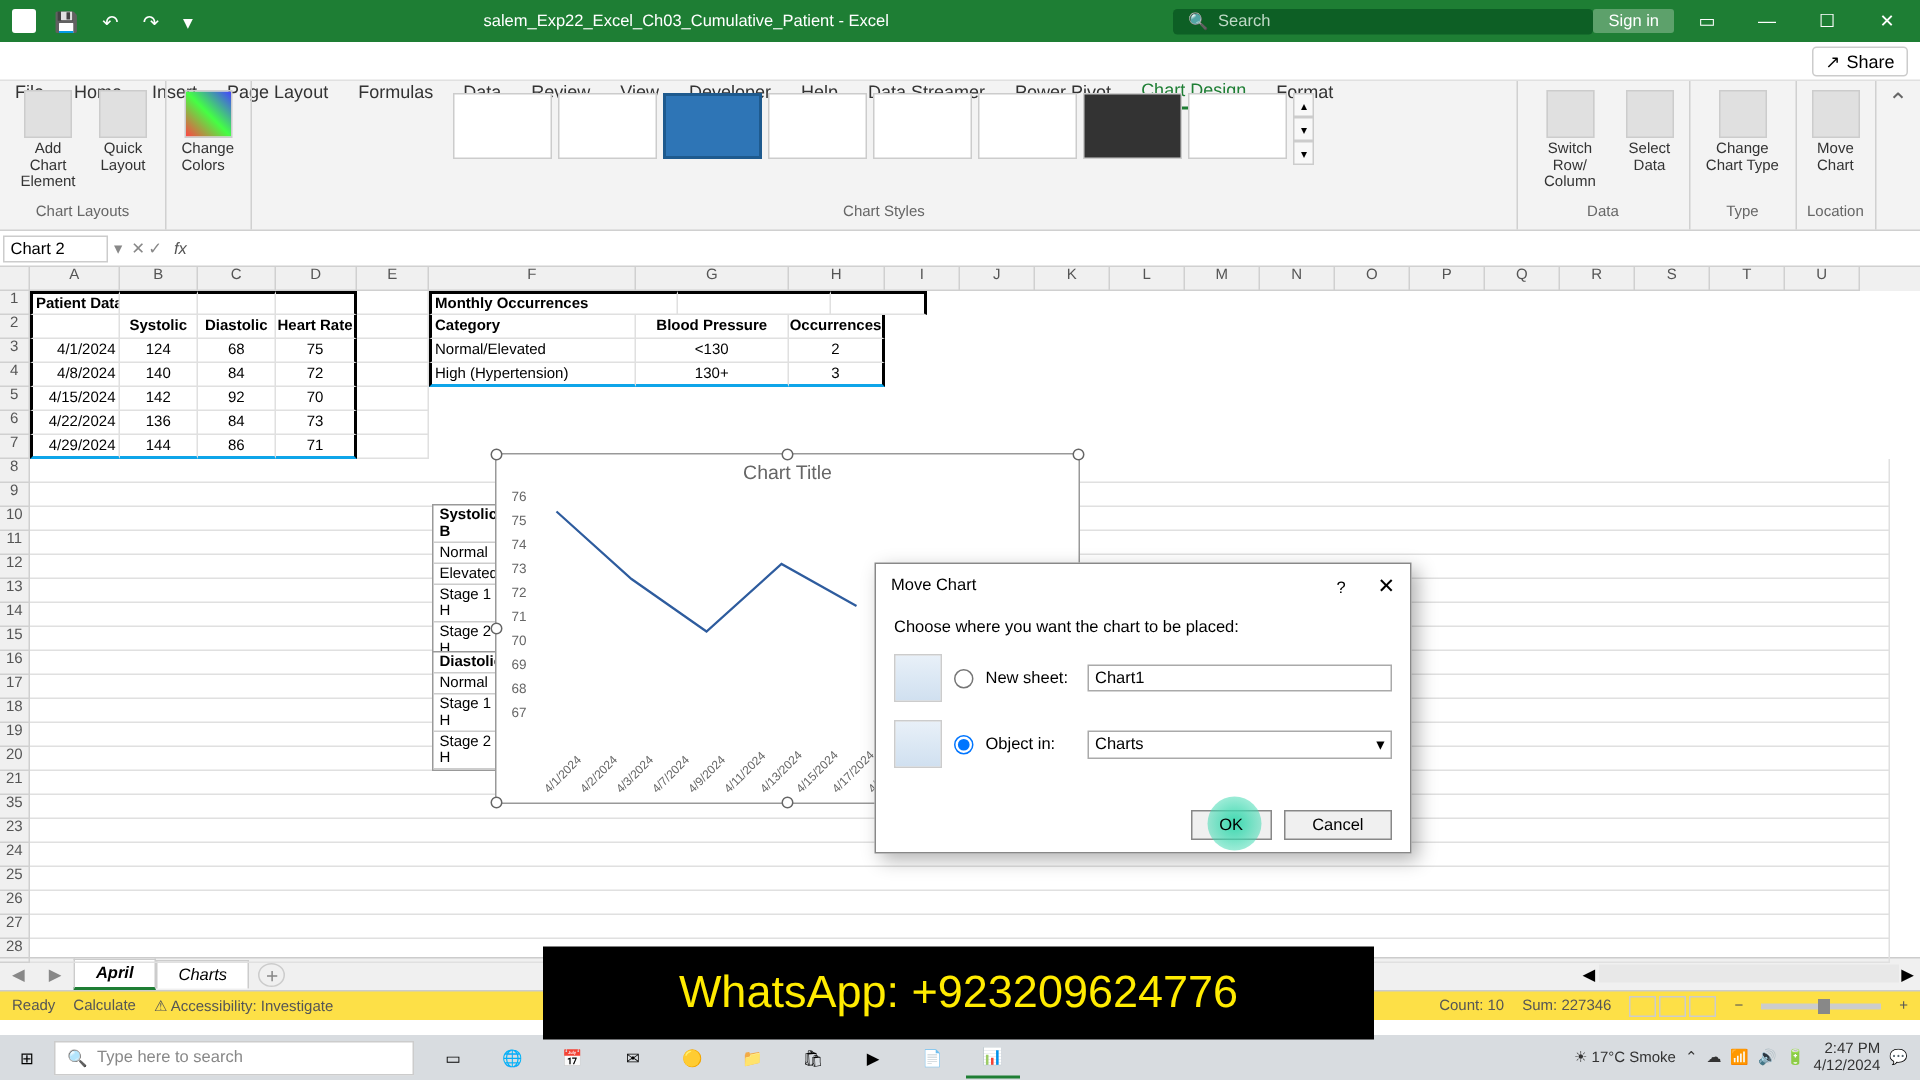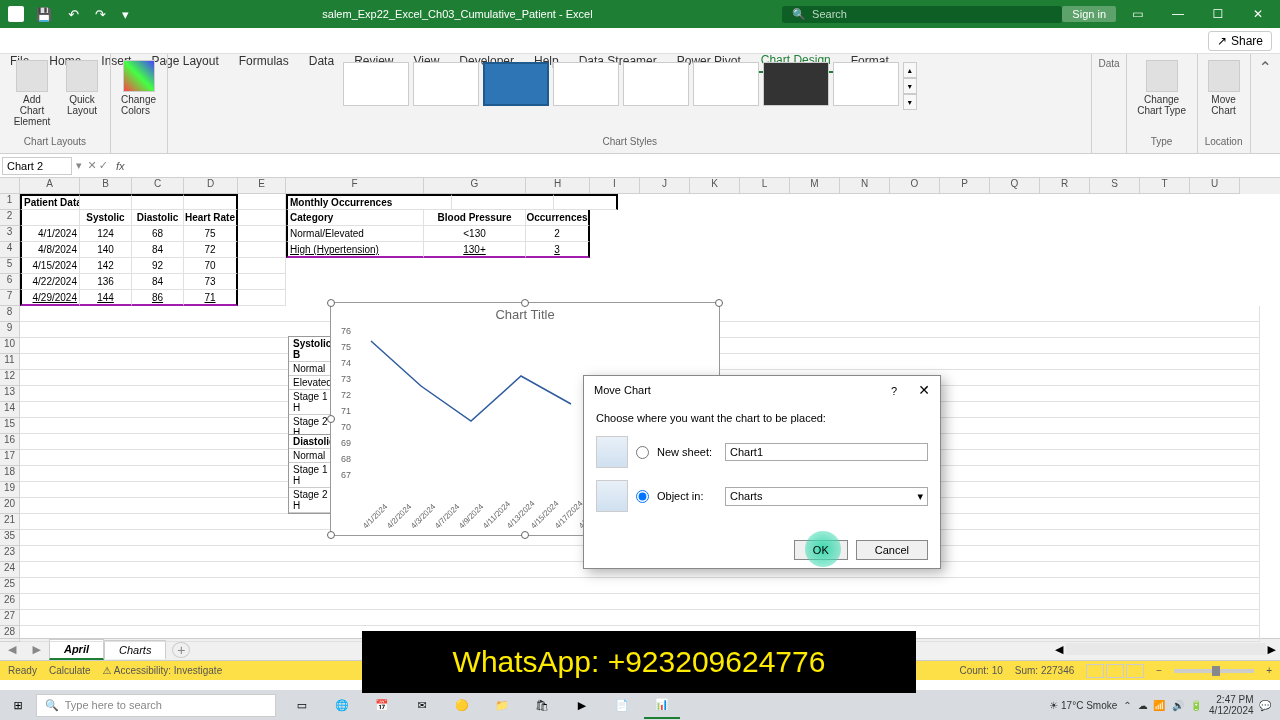--- a/index.html
+++ b/index.html
@@ -49,21 +49,21 @@
 .col-headers { display: flex; height: 16px; background: #f0f0f0; }
 .col-header { border-right: 1px solid #d0d0d0; border-bottom: 1px solid #d0d0d0; font-size: 10px; text-align: center; color: #555; }
 .grid-body { position: relative; flex: 1; }
 .grid-rows { position: absolute; top: 16px; left: 0; }
 .grid-row { display: flex; height: 16px; }
 .cell { border-right: 1px solid #e0e0e0; border-bottom: 1px solid #e0e0e0; font-size: 10px; padding: 0 2px; display: flex; align-items: center; overflow: hidden; white-space: nowrap; }
 .cell.header { font-weight: bold; }
 .cell.center { justify-content: center; }
 .cell.right { justify-content: flex-end; }
 .thick-border-right { border-right: 2px solid #000; }
-.thick-border-bottom { border-bottom: 2px solid #a21caf; text-decoration: underline; }
+.thick-border-bottom { border-bottom: 2px solid #0ea5e9; }
 .thick-border-left { border-left: 2px solid #000; }
 .thick-border-top { border-top: 2px solid #000; }
 
 
 .embedded-chart { position: absolute; left: 310px; top: 124px; width: 390px; height: 234px; border: 1px solid #999; background: #fff; }
 .chart-handle { position: absolute; width: 8px; height: 8px; border: 1px solid #666; background: #fff; border-radius: 50%; }
 .chart-title-text { text-align: center; font-size: 13px; color: #666; padding: 4px; }
 .chart-plot { position: relative; height: 190px; margin: 0 10px; }
 .y-tick { position: absolute; font-size: 9px; color: #666; }
 
@@ -195,20 +195,30 @@
       <div class="chart-style-thumb"></div>
       <div class="scroll-btns">
         <div class="scroll-btn">▴</div>
         <div class="scroll-btn">▾</div>
         <div class="scroll-btn">▾</div>
       </div>
     </div>
     <div class="ribbon-group-label">Chart Styles</div>
   </div>
   <div class="ribbon-group">
+    <div style="display:flex;gap:4px">
+      <div class="ribbon-btn">
+        <div class="ribbon-btn-icon"></div>
+        <span style="width:50px;white-space:normal;text-align:center">Switch Row/ Column</span>
+      </div>
+      <div class="ribbon-btn">
+        <div class="ribbon-btn-icon"></div>
+        <span style="width:32px;white-space:normal;text-align:center">Select Data</span>
+      </div>
+    </div>
     <div class="ribbon-group-label">Data</div>
   </div>
   <div class="ribbon-group">
     <div class="ribbon-btn">
       <div class="ribbon-btn-icon"></div>
       <span style="width:50px;white-space:normal;text-align:center">Change Chart Type</span>
     </div>
     <div class="ribbon-group-label">Type</div>
   </div>
   <div class="ribbon-group">

